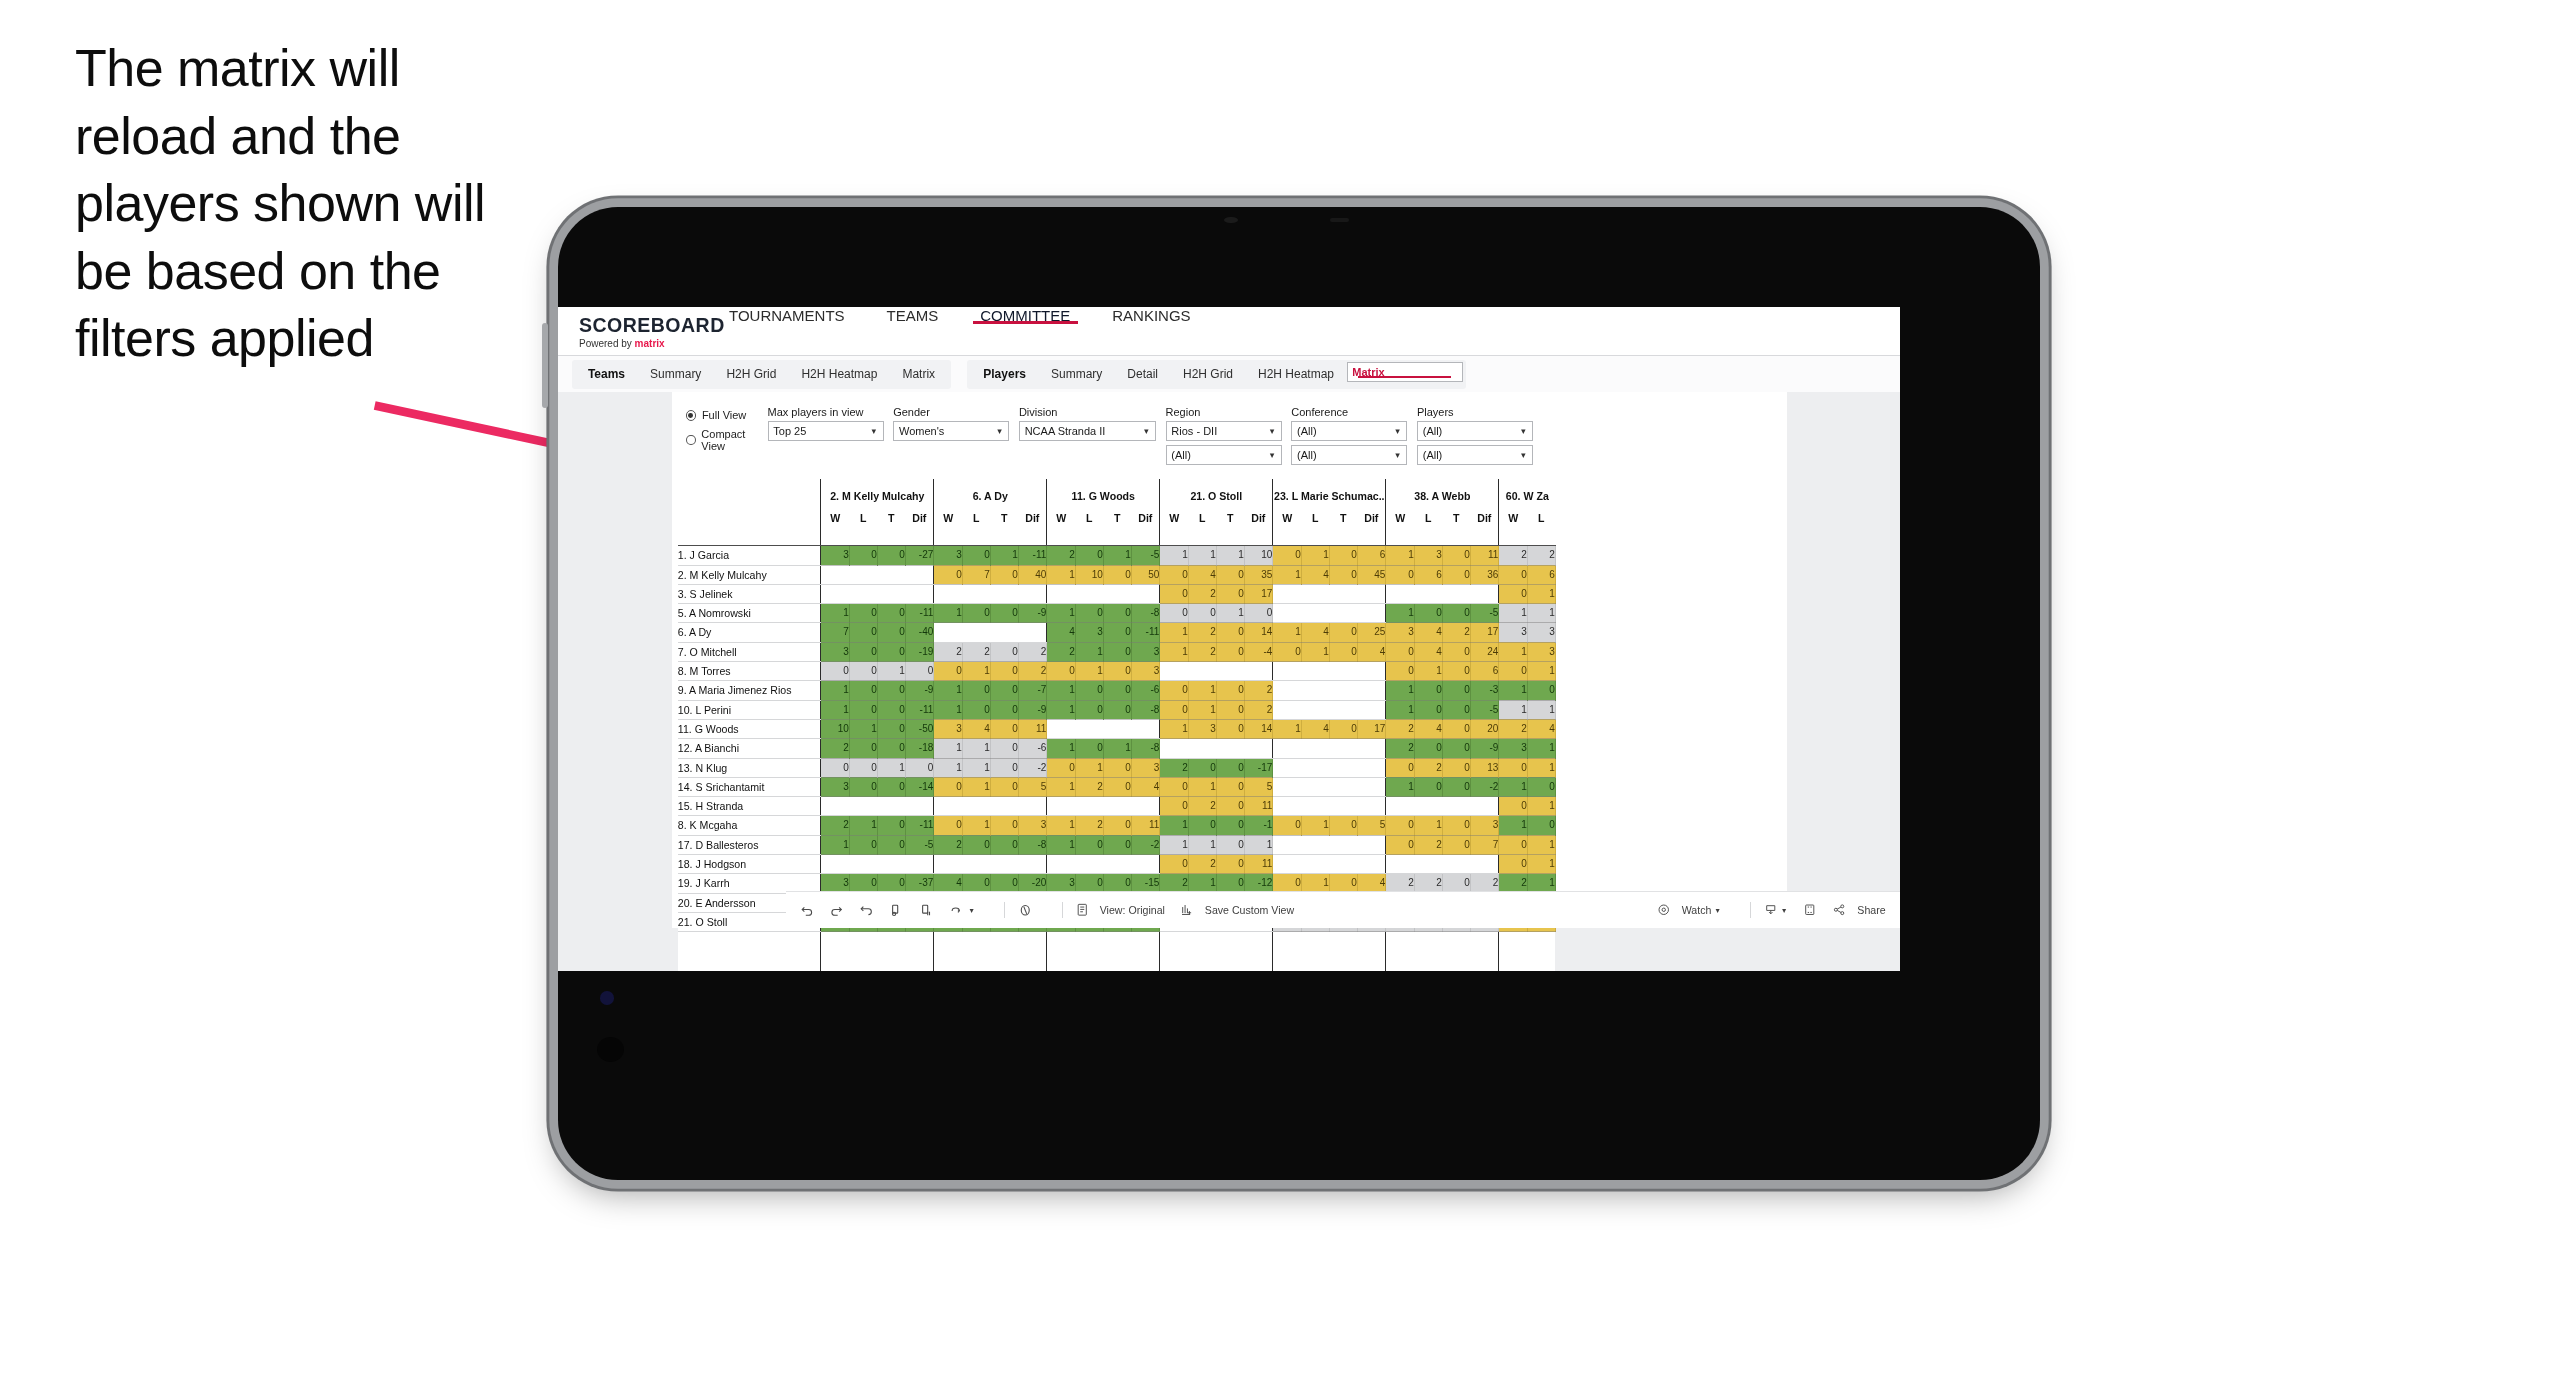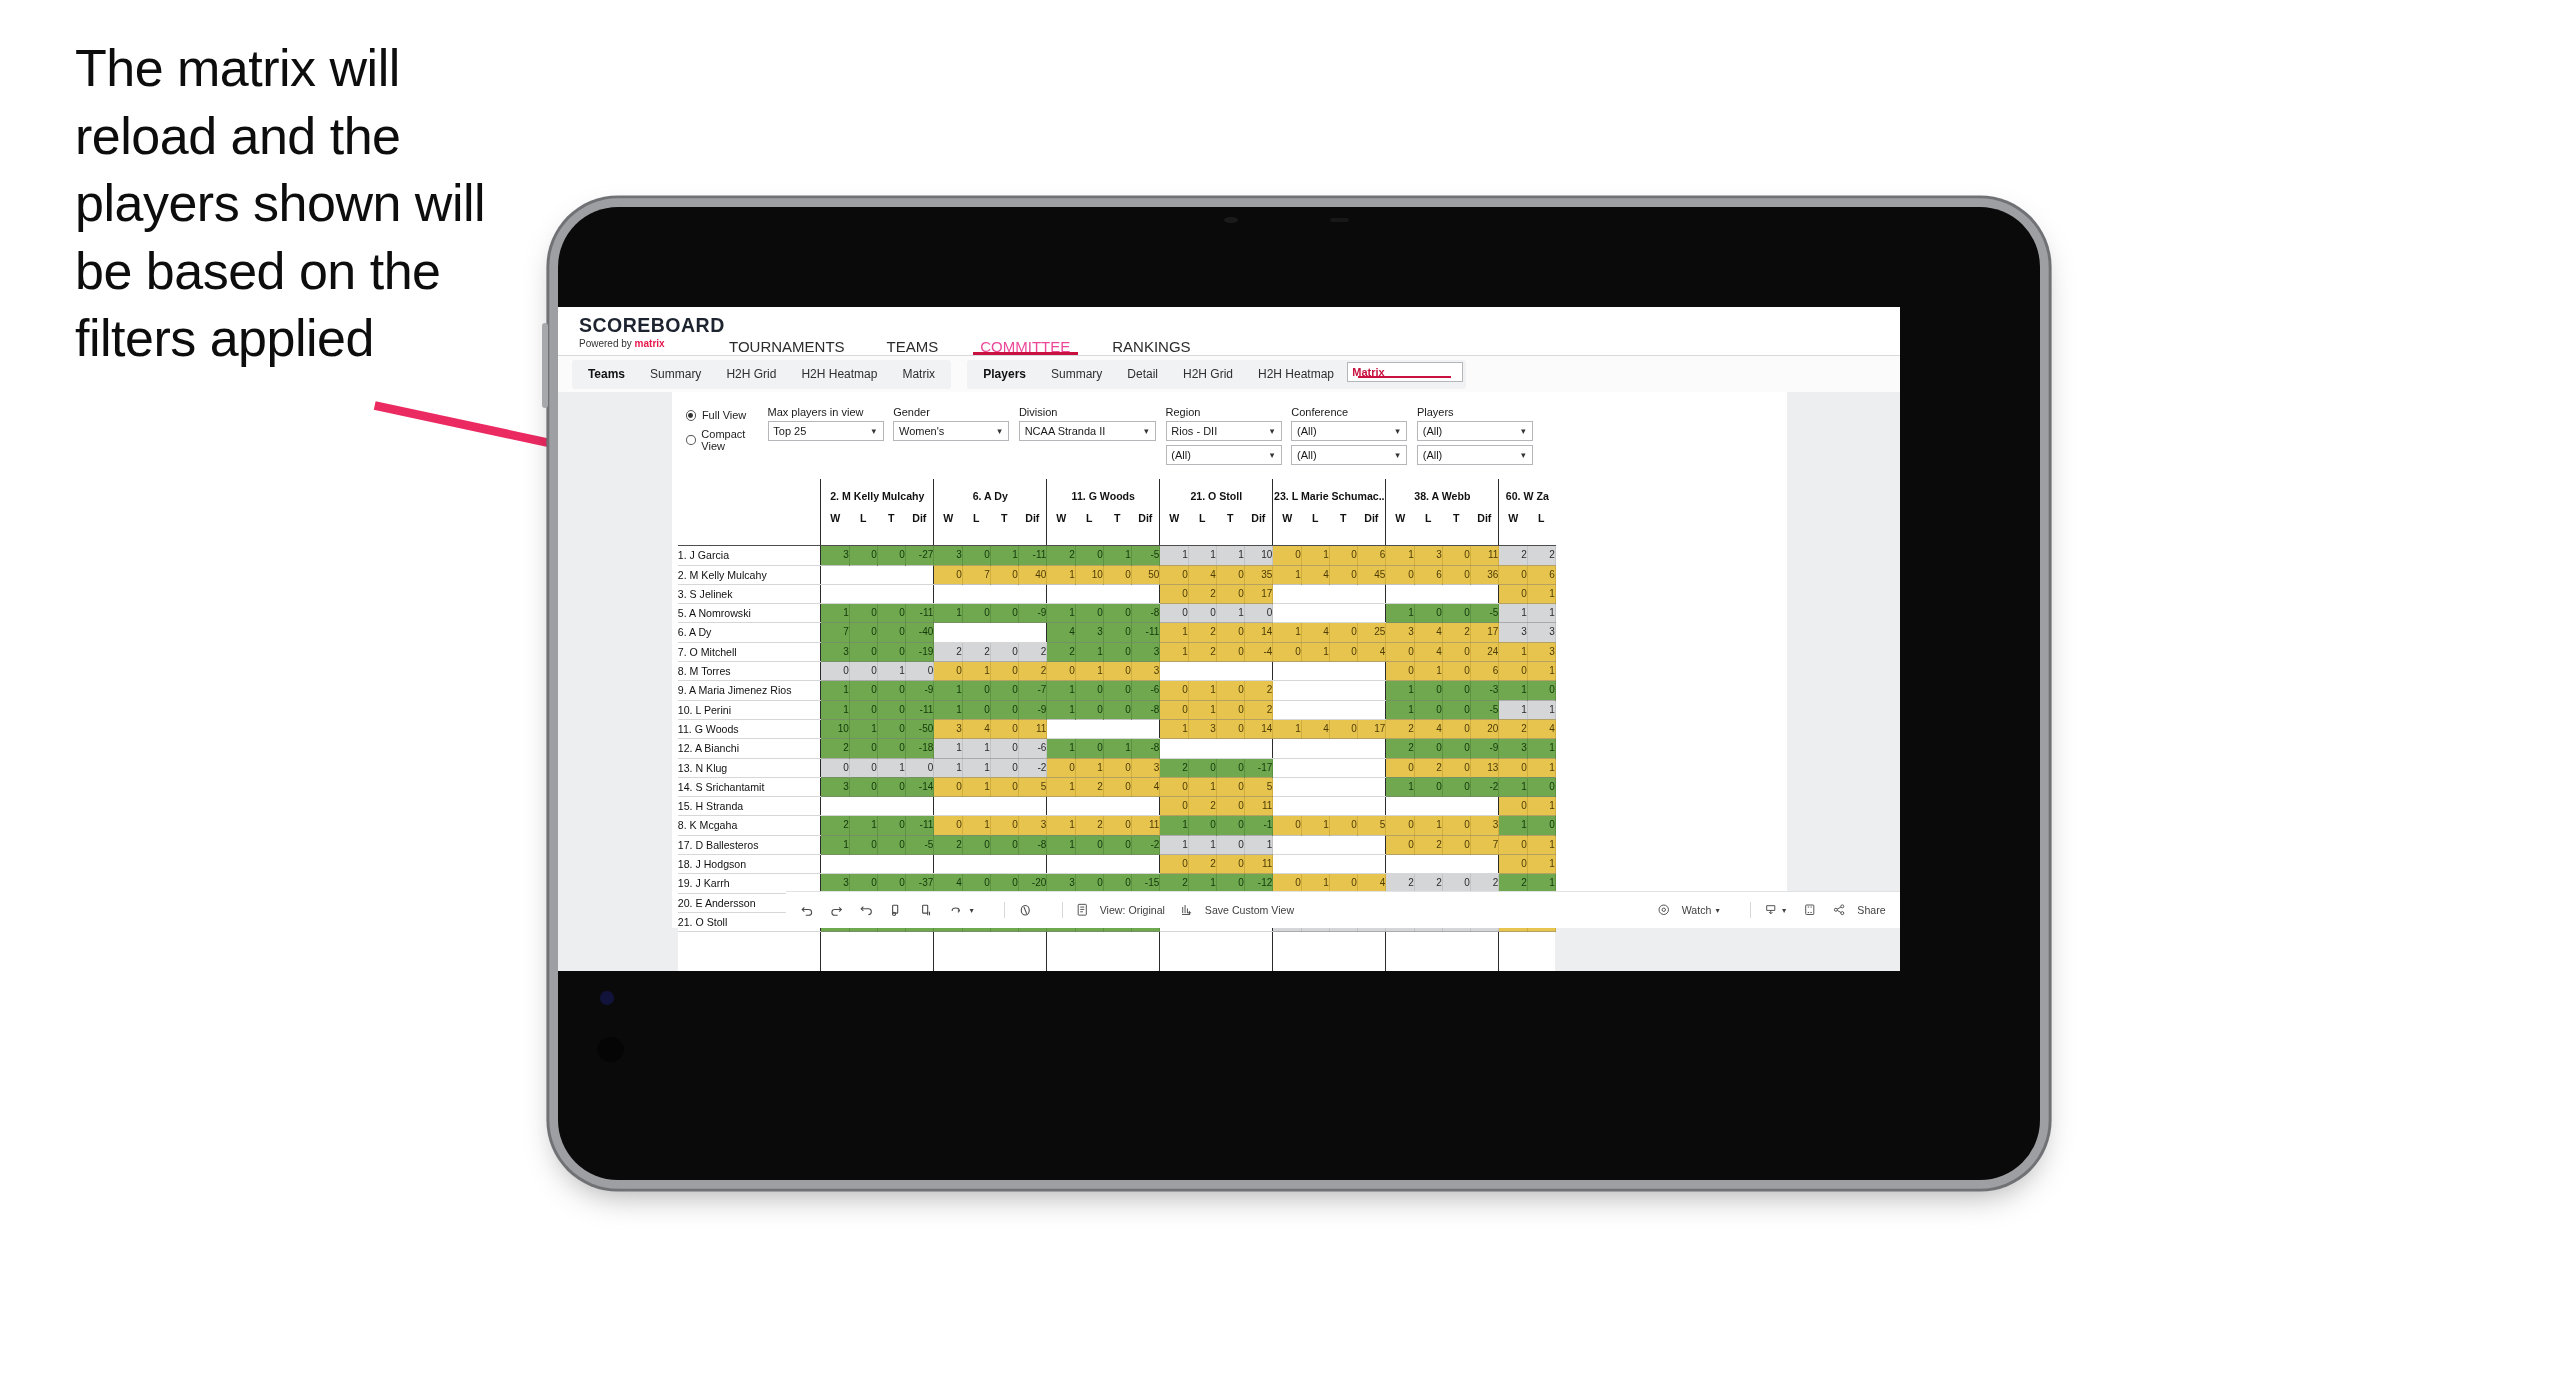--- a/index.html
+++ b/index.html
@@ -40,23 +40,23 @@
     position:absolute;left:0px;top:100px;width:1342px;height:664px;
     background:#edeef0;overflow:hidden;
   }
   
   .appbar{height:48px;background:#fff;display:flex;align-items:stretch;border-bottom:1.9px solid #d8d9dc;}
   .logo-wrap{width:150px;display:flex;flex-direction:column;justify-content:center;padding-left:21px;box-sizing:border-box;}
   .logo-main{font-size:21px;font-weight:bold;letter-spacing:0.5px;color:#1d2430;font-family:"Liberation Sans", sans-serif;
              transform:scaleX(0.93);transform-origin:left;}
   .logo-sub{font-size:10px;color:#333;margin-top:1px;}
   .logo-sub b{color:#e8174b;font-weight:bold;}
-  .navtabs{display:flex;align-items:flex-end;}
+  .navtabs{display:flex;align-items:flex-start;}
   .navtab{display:flex;align-items:center;padding:0 21px;font-size:15px;color:#2c2c2c;position:relative;}
-  .navtab.active{color:#ec4899;}
+  .navtab.active{color:#0f172a;}
   .navtab.active:after{content:"";position:absolute;left:13.5px;right:13.5px;bottom:0;height:3.4px;background:#c8113f;}
 
   
   .subbar{height:37px;background:#fbfbfc;display:flex;align-items:center;padding-left:13.5px;border-bottom:1px solid #e2e3e6;}
   .subgroup{display:flex;align-items:center;background:#f1f2f4;height:29px;border-radius:2.9px;padding:0 3.9px;}
   .subgroup + .subgroup{margin-left:15.4px;}
   .subtab{font-size:12px;color:#2f2f2f;padding:0 12.5px;line-height:29px;white-space:nowrap;}
   .subtab.head{font-weight:bold;color:#111;}
   .subtab.sel{color:#c8113f;font-weight:bold;position:relative;}
   .subtab.sel:after{content:"";position:absolute;left:10.6px;right:10.6px;bottom:2.9px;height:1.9px;background:#c8113f;}

